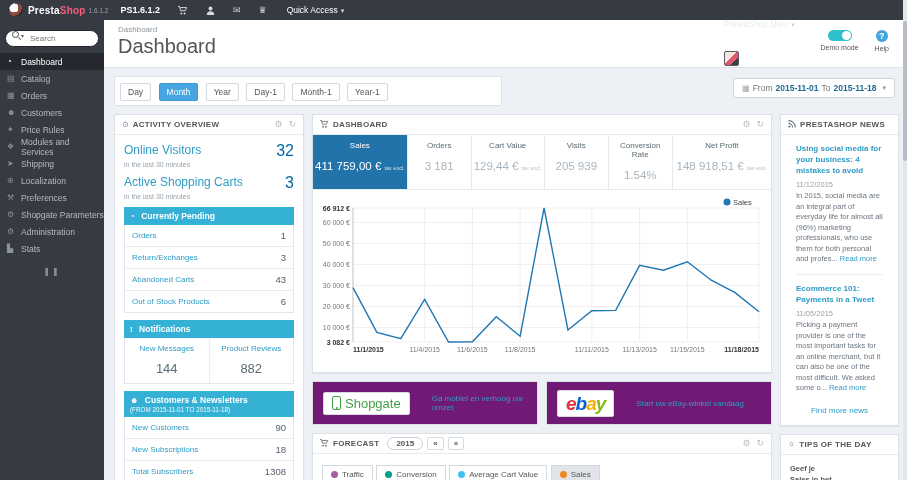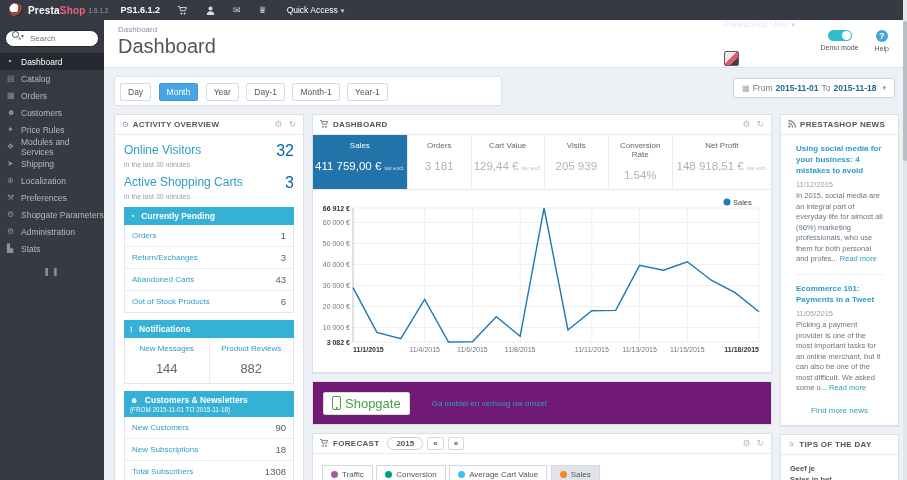--- a/index.html
+++ b/index.html
@@ -447,20 +447,26 @@
       </section>
 
       <div class="banners">
         <div class="banner">
           <span class="logo-box">
             <span class="sg-phone"></span>
             <span class="sg-text">Shopgate</span>
           </span>
           <span class="banner-link">Ga mobiel en verhoog uw omzet</span>
         </div>
+        <div class="banner">
+          <span class="logo-box">
+            <span class="ebay-text"><span style="color: rgb(229, 50, 56);">e</span><span style="color: rgb(0, 100, 210);">b</span><span style="color: rgb(245, 175, 2);">a</span><span style="color: rgb(134, 184, 23);">y</span></span>
+          </span>
+          <span class="banner-link">Start uw eBay-winkel vandaag</span>
+        </div>
       </div>
 
       <section class="panel forecast">
         <div class="panel-hd">
           <span class="ph-ico">
             <svg width="9" height="8" viewBox="0 0 10 9">
                 <path d="M0 .5h1.6l1 4.2h4.6L8.6 1.6H2.2" fill="none" stroke="#6d7780" stroke-width="1"></path>
                 <circle cx="3.4" cy="7.6" r="1" fill="#6d7780"></circle>
                 <circle cx="6.6" cy="7.6" r="1" fill="#6d7780"></circle>
               </svg>

